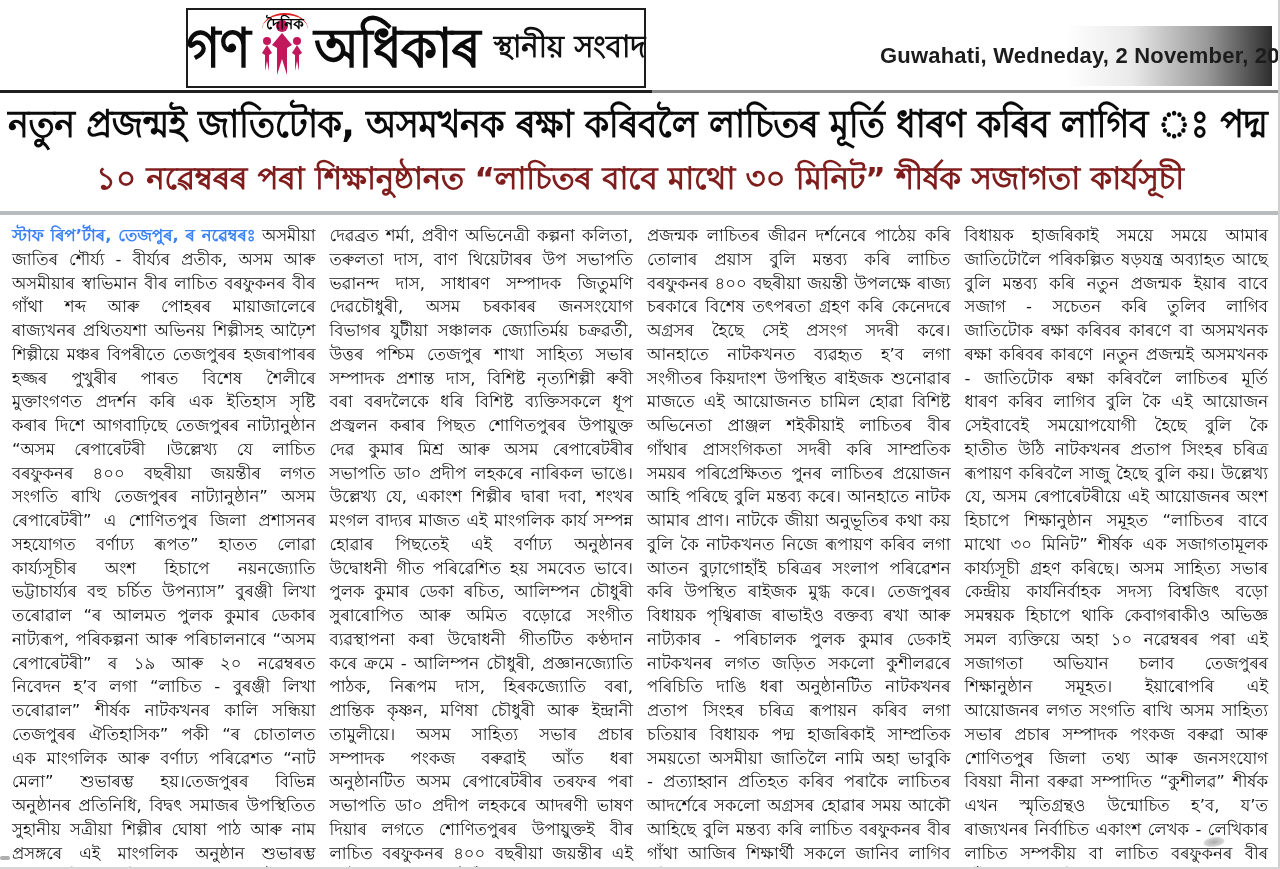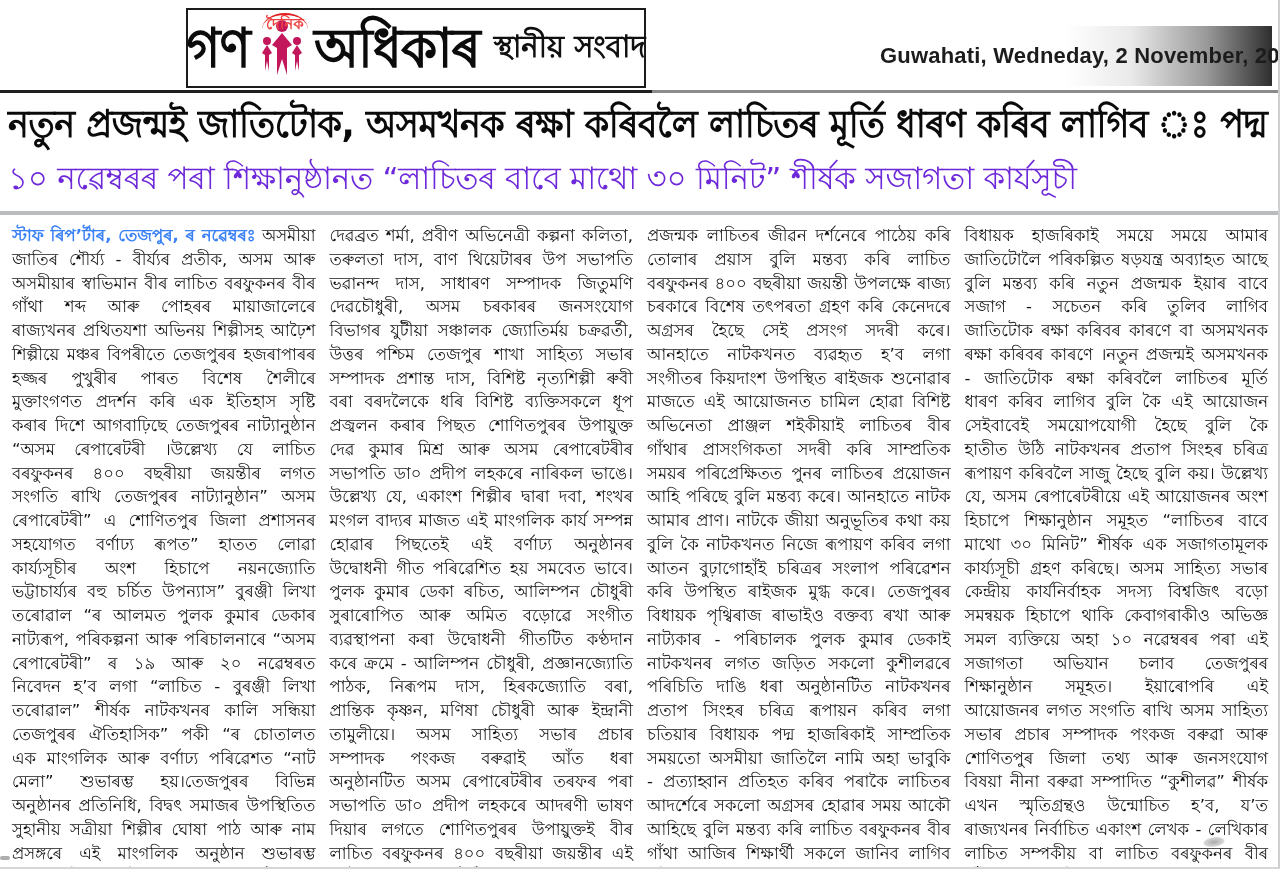--- a/index.html
+++ b/index.html
@@ -24,21 +24,21 @@
   }
   .mast-name{
     font-weight:900;color:#0b0b0b;
     font-size:52px;line-height:1;
     letter-spacing:-1px;
     transform:scaleY(1.05);
     white-space:nowrap;
   }
   .daily-label{
     position:absolute;top:3px;left:74px;
-    color:#ef4444;font-size:15px;font-weight:bold;
+    color:#000000;font-size:15px;font-weight:bold;
     border-top:2px solid #e02020;border-radius:60%/100% 100% 0 0;
     padding:1px 4px 0 4px;line-height:1.1;
   }
   .people-icon{display:inline-block;width:44px;height:58px;margin:0 2px;}
   .mast-tagline{
     font-weight:700;color:#101010;font-size:29px;
     white-space:nowrap;margin-left:6px;transform:scaleY(1.05);
   }
   
   .date-box{
@@ -60,23 +60,23 @@
   .headline{
     position:absolute;left:8px;top:96px;width:1264px;height:52px;
     font-weight:bold;color:#0a0a0a;
     font-size:35px;line-height:52px;
     text-align:center;white-space:nowrap;
     letter-spacing:-0.5px;
     transform:scaleY(1.08);transform-origin:top;
   }
   .subheadline{
     position:absolute;left:8px;top:152px;width:1264px;height:52px;
-    font-weight:normal;color:#6d28d9;
+    font-weight:bold;color:#7f1d1d;
     font-size:31px;line-height:52px;
-    text-align:left;white-space:nowrap;
+    text-align:center;white-space:nowrap;
     letter-spacing:-0.3px;
   }
   .sub-rule{
     position:absolute;left:0;top:211px;width:100%;height:4px;
     background:#b9bcbf;
   }
   
   .body-cols{
     position:absolute;left:12px;top:224px;width:1256px;bottom:10px;
     display:flex;gap:14px;

